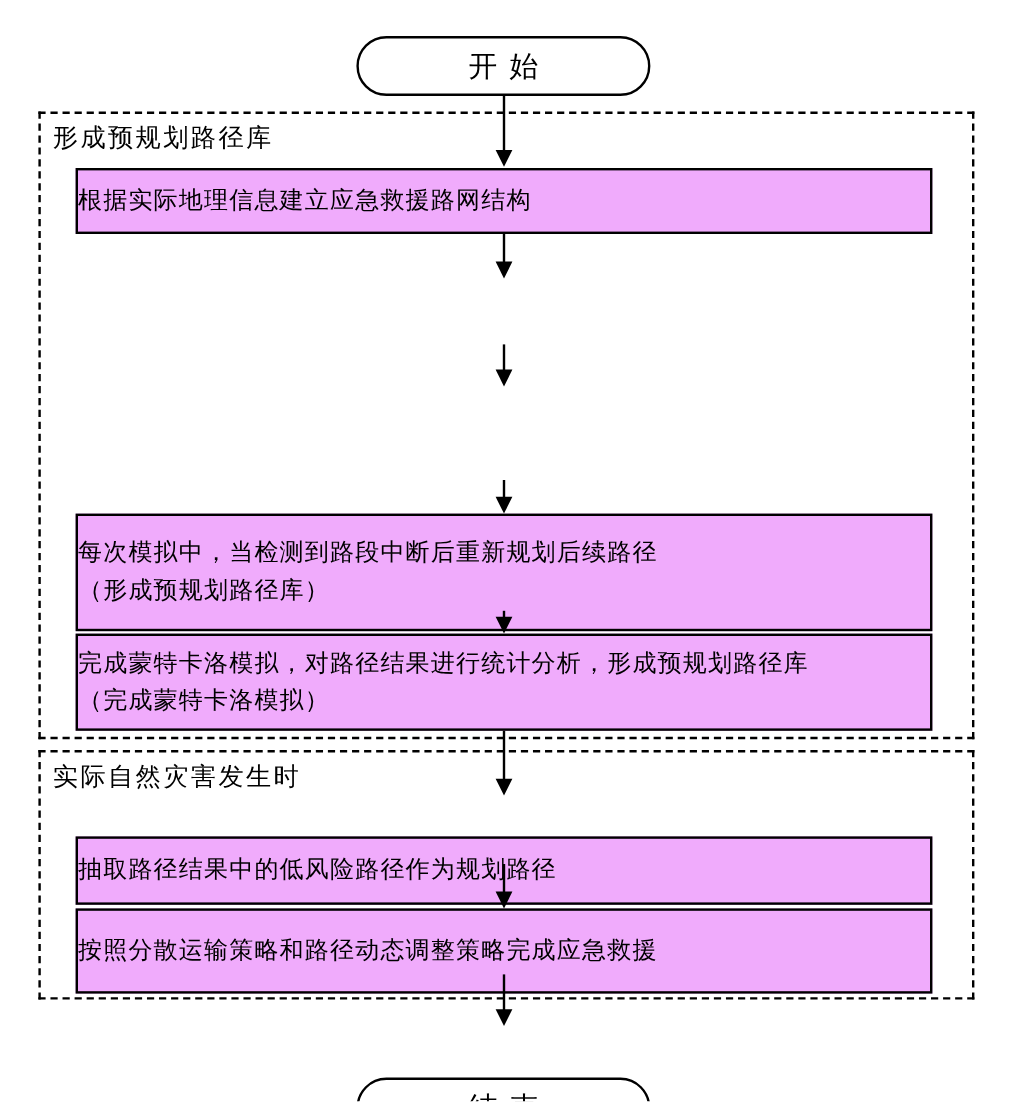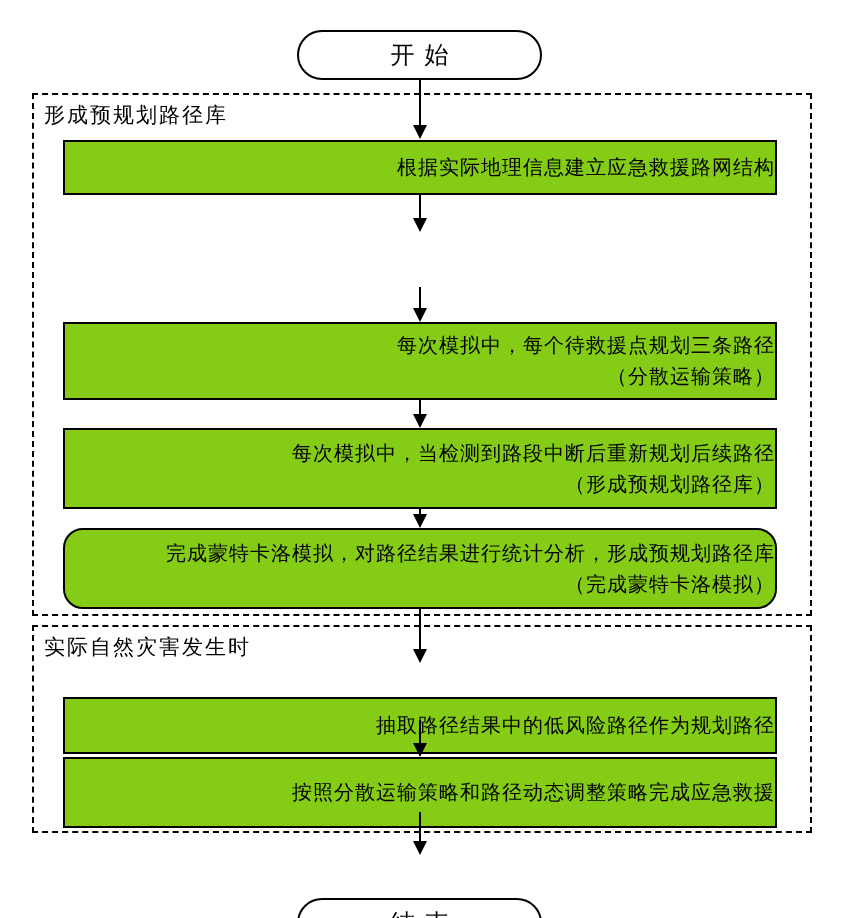--- a/index.html
+++ b/index.html
@@ -53,36 +53,36 @@
     font-size: 21px;
     letter-spacing: 2px;
     white-space: nowrap;
   }
   .step {
     position: absolute;
     left: 63px;
     width: 714px;
     border: 2px solid #000;
     box-sizing: border-box;
-    background: #84cc16;
+    background: #f0abfc;
     display: flex;
     flex-direction: column;
-    align-items: flex-end;
+    align-items: flex-start;
     justify-content: center;
     text-align: center;
     font-size: 20px;
     letter-spacing: 1px;
     line-height: 1.55;
     z-index: 2;
   }
   .step-1 { top: 140px; height: 55px; }
   .step-2 { top: 232px; height: 55px; }
   .step-3 { top: 322px; height: 78px; }
-  .step-4 { top: 428px; height: 81px; }
-  .step-5 { top: 528px; height: 81px; border-radius: 20px; }
+  .step-4 { top: 428px; height: 98px; }
+  .step-5 { top: 528px; height: 81px; }
   .step-6 { top: 697px; height: 57px; }
   .step-7 { top: 757px; height: 71px; }
   .arrow {
     position: absolute;
     left: 419px;
     width: 2px;
     background: #000;
     z-index: 4;
   }
   .arrow::after {
@@ -116,24 +116,20 @@
 
   <div class="phase phase1">
     <div class="phase-label">形成预规划路径库</div>
   </div>
 
   <div class="step step-1">
     <span>根据实际地理信息建立应急救援路网结构</span>
   </div>
 
 
-  <div class="step step-3">
-    <span>每次模拟中，每个待救援点规划三条路径</span>
-    <span>（分散运输策略）</span>
-  </div>
 
   <div class="step step-4">
     <span>每次模拟中，当检测到路段中断后重新规划后续路径</span>
     <span>（形成预规划路径库）</span>
   </div>
 
   <div class="step step-5">
     <span>完成蒙特卡洛模拟，对路径结果进行统计分析，形成预规划路径库</span>
     <span>（完成蒙特卡洛模拟）</span>
   </div>

